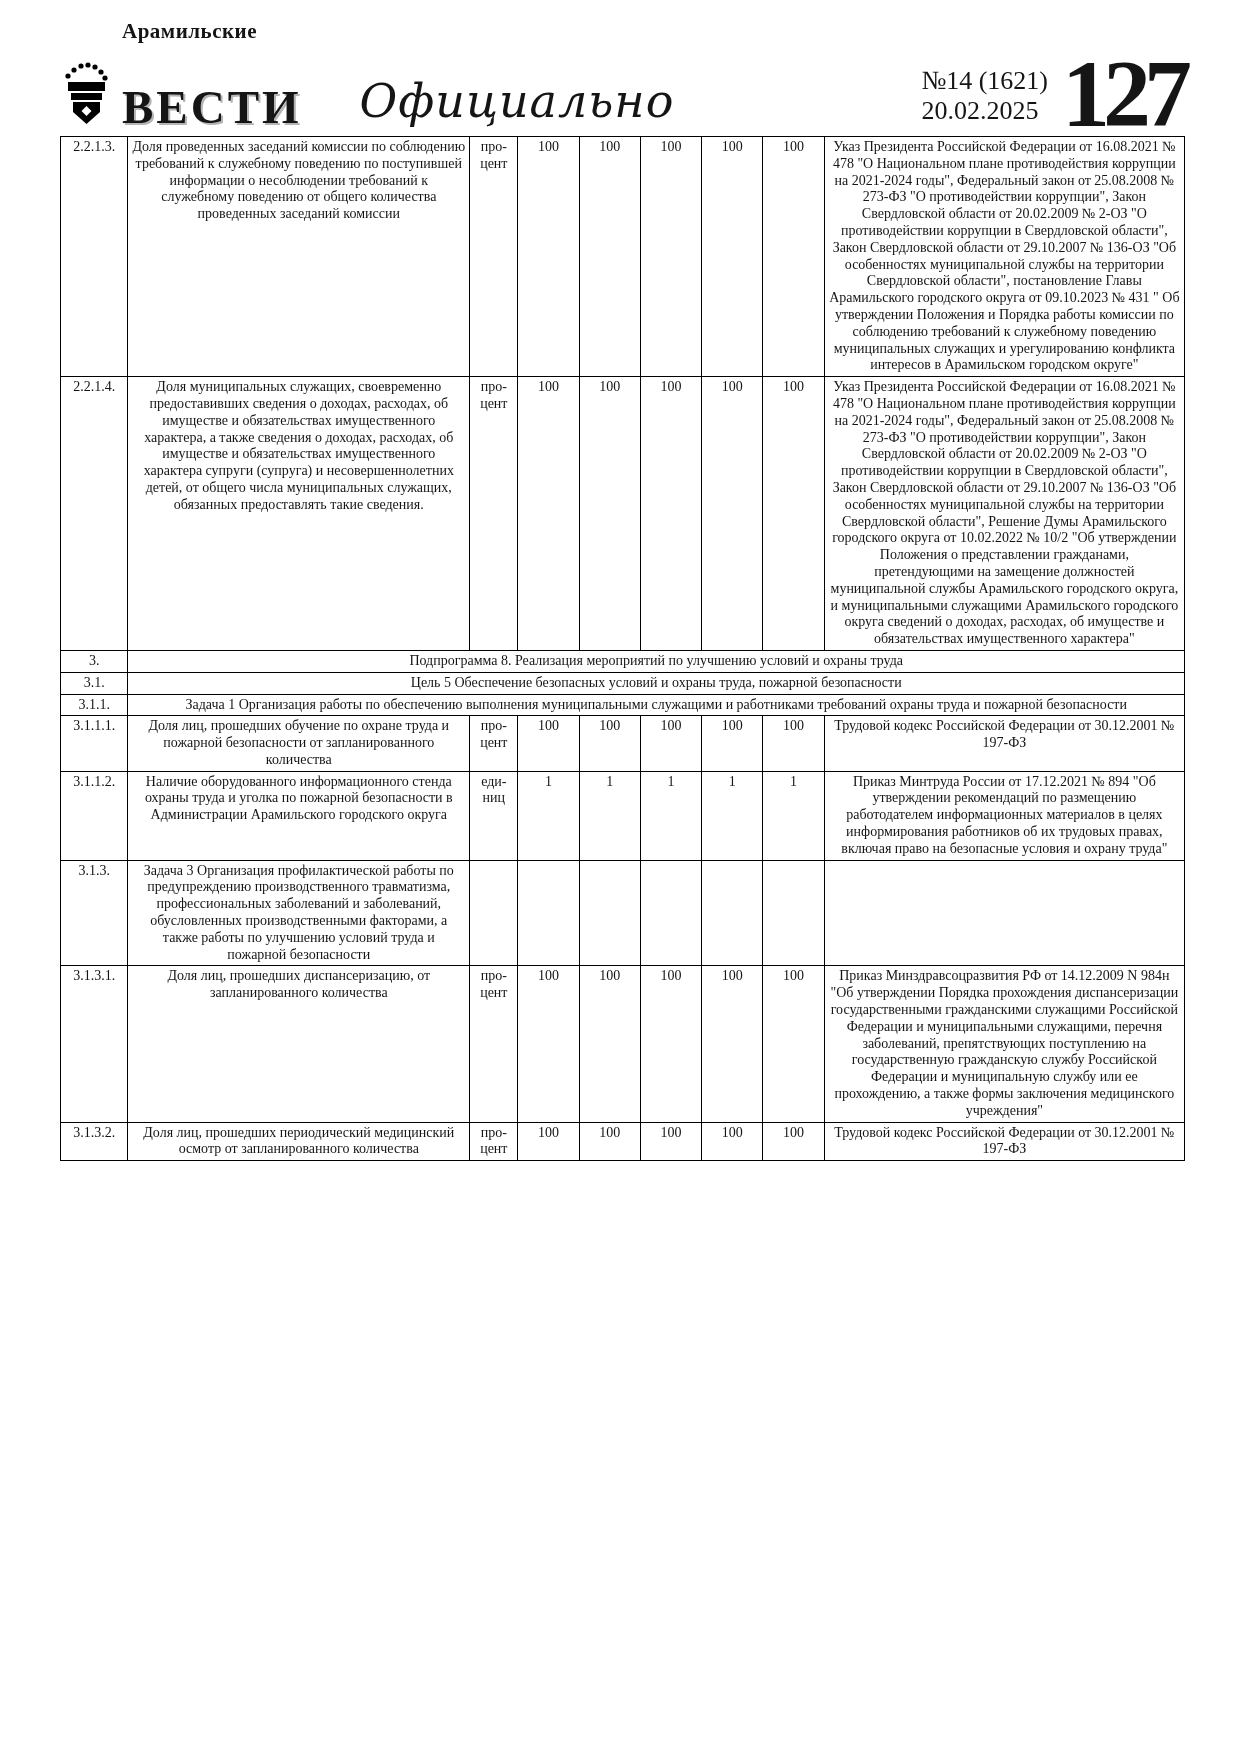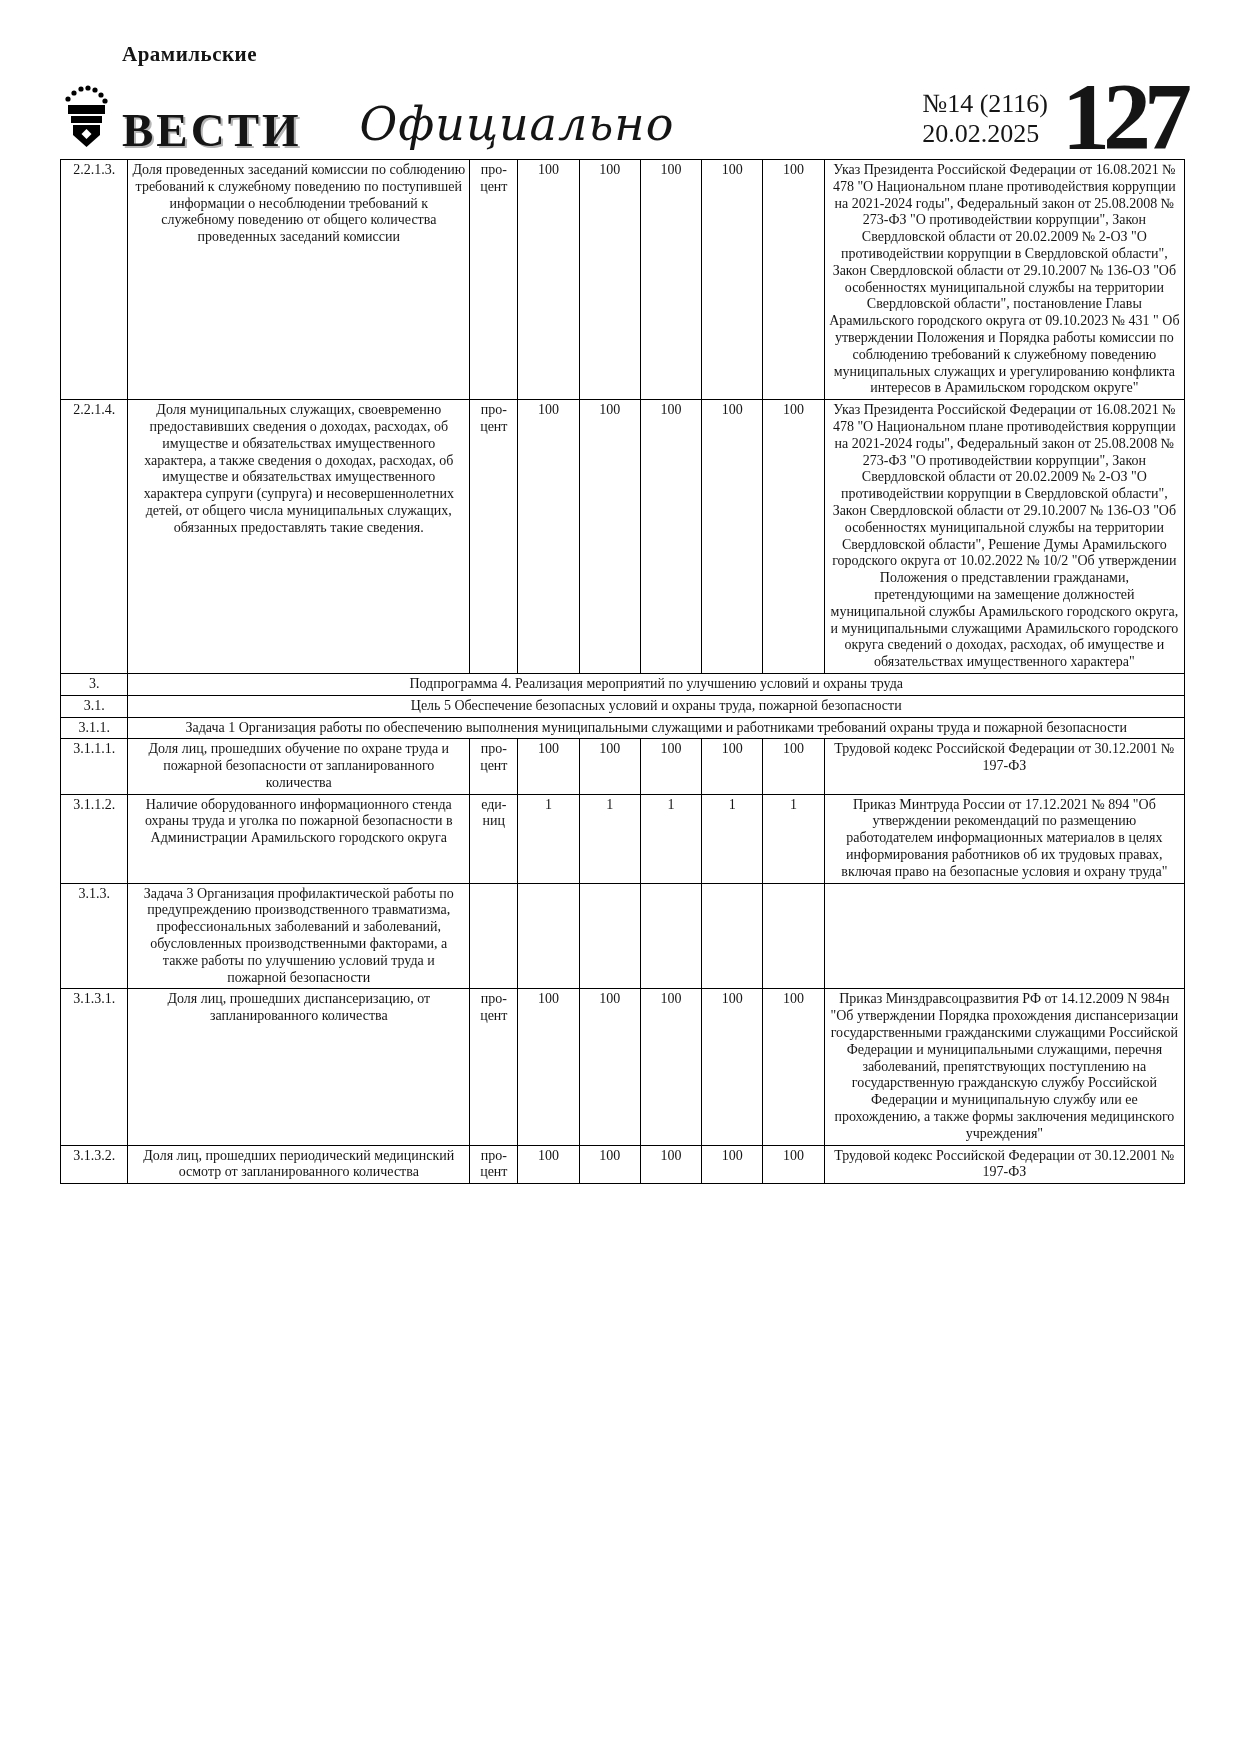--- a/index.html
+++ b/index.html
@@ -2,21 +2,21 @@
 <html lang="ru"><head>
 <meta charset="utf-8">
 <style>
   * { margin:0; padding:0; box-sizing:border-box; }
   html,body { background:#ffffff; }
   body {
     width:1241px; height:1754px; overflow:hidden;
     font-family:"Liberation Serif", serif;
     color:#151515;
   }
-  .page { padding:63px 56px 0 60px; }
+  .page { padding:40px 56px 0 60px; }
 
   
   .header {
     display:flex; align-items:flex-end;
     height:96px; padding-bottom:8px;
   }
   .brand { display:flex; align-items:flex-end; gap:10px; }
   .crest { display:block; margin-bottom:2px; }
   .brand-text { line-height:1; }
   .brand-top {
@@ -86,21 +86,21 @@
         <div class="brand-top">Арамильские</div>
         <div class="brand-bottom">ВЕСТИ</div>
       </div>
     </div>
 
     <div class="section-title">Официально</div>
 
     <div class="header-spacer"></div>
 
     <div class="issue-block">
-      <div>№14 (2116)</div>
+      <div>№14 (1621)</div>
       <div>20.02.2025</div>
     </div>
 
     <div class="page-number">127</div>
   </div>
 
   <table class="doc">
     <colgroup>
       <col style="width:6%">
       <col style="width:30.4%">
@@ -135,21 +135,21 @@
         <td class="val">100</td>
         <td class="val">100</td>
         <td class="val">100</td>
         <td class="val">100</td>
         <td class="val">100</td>
         <td class="basis">Указ Президента Российской Федерации от 16.08.2021 № 478 "О Национальном плане противодействия коррупции на 2021-2024 годы", Федеральный закон от 25.08.2008 № 273-ФЗ "О противодействии коррупции", Закон Свердловской области от 20.02.2009 № 2-ОЗ "О противодействии коррупции в Свердловской области", Закон Свердловской области от 29.10.2007 № 136-ОЗ "Об особенностях муниципальной службы на территории Свердловской области", Решение Думы Арамильского городского округа от 10.02.2022 № 10/2 "Об утверждении Положения о представлении гражданами, претендующими на замещение должностей муниципальной службы Арамильского городского округа, и муниципальными служащими Арамильского городского округа сведений о доходах, расходах, об имуществе и обязательствах имущественного характера"</td>
       </tr>
 
       <tr>
         <td class="num">3.</td>
-        <td class="span-text" colspan="8">Подпрограмма 4. Реализация мероприятий по улучшению условий и охраны труда</td>
+        <td class="span-text" colspan="8">Подпрограмма 8. Реализация мероприятий по улучшению условий и охраны труда</td>
       </tr>
 
       <tr>
         <td class="num">3.1.</td>
         <td class="span-text" colspan="8">Цель 5 Обеспечение безопасных условий и охраны труда, пожарной безопасности</td>
       </tr>
 
       <tr>
         <td class="num">3.1.1.</td>
         <td class="span-text" colspan="8">Задача 1 Организация работы по обеспечению выполнения муниципальными служащими и работниками требований охраны труда и пожарной безопасности</td>

